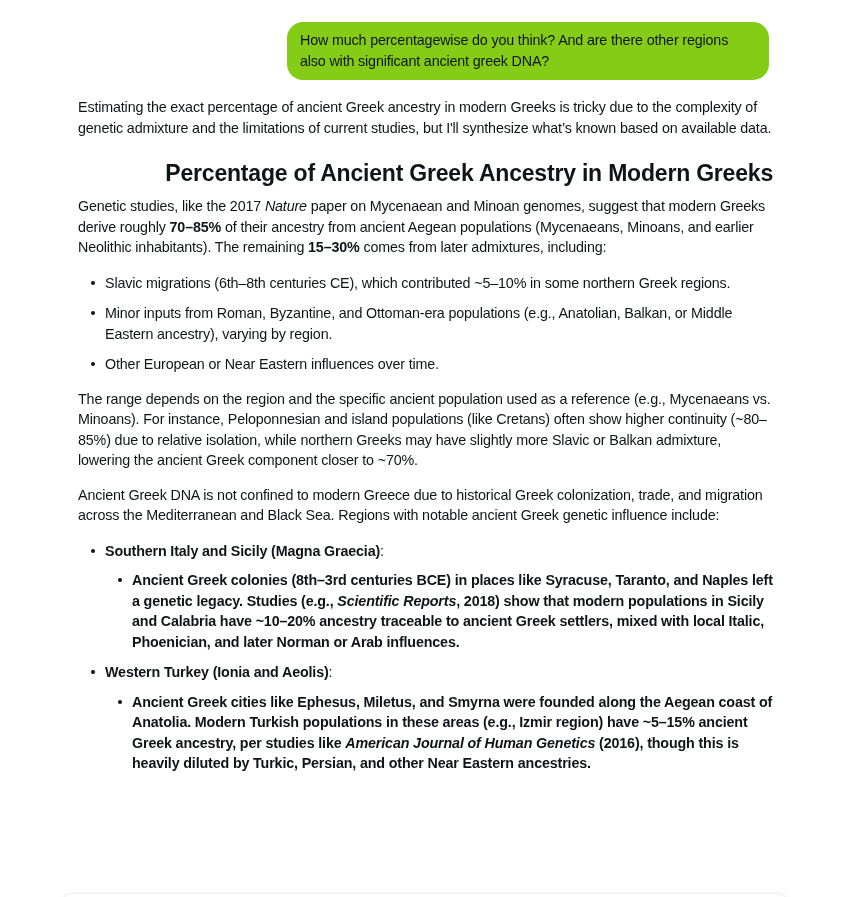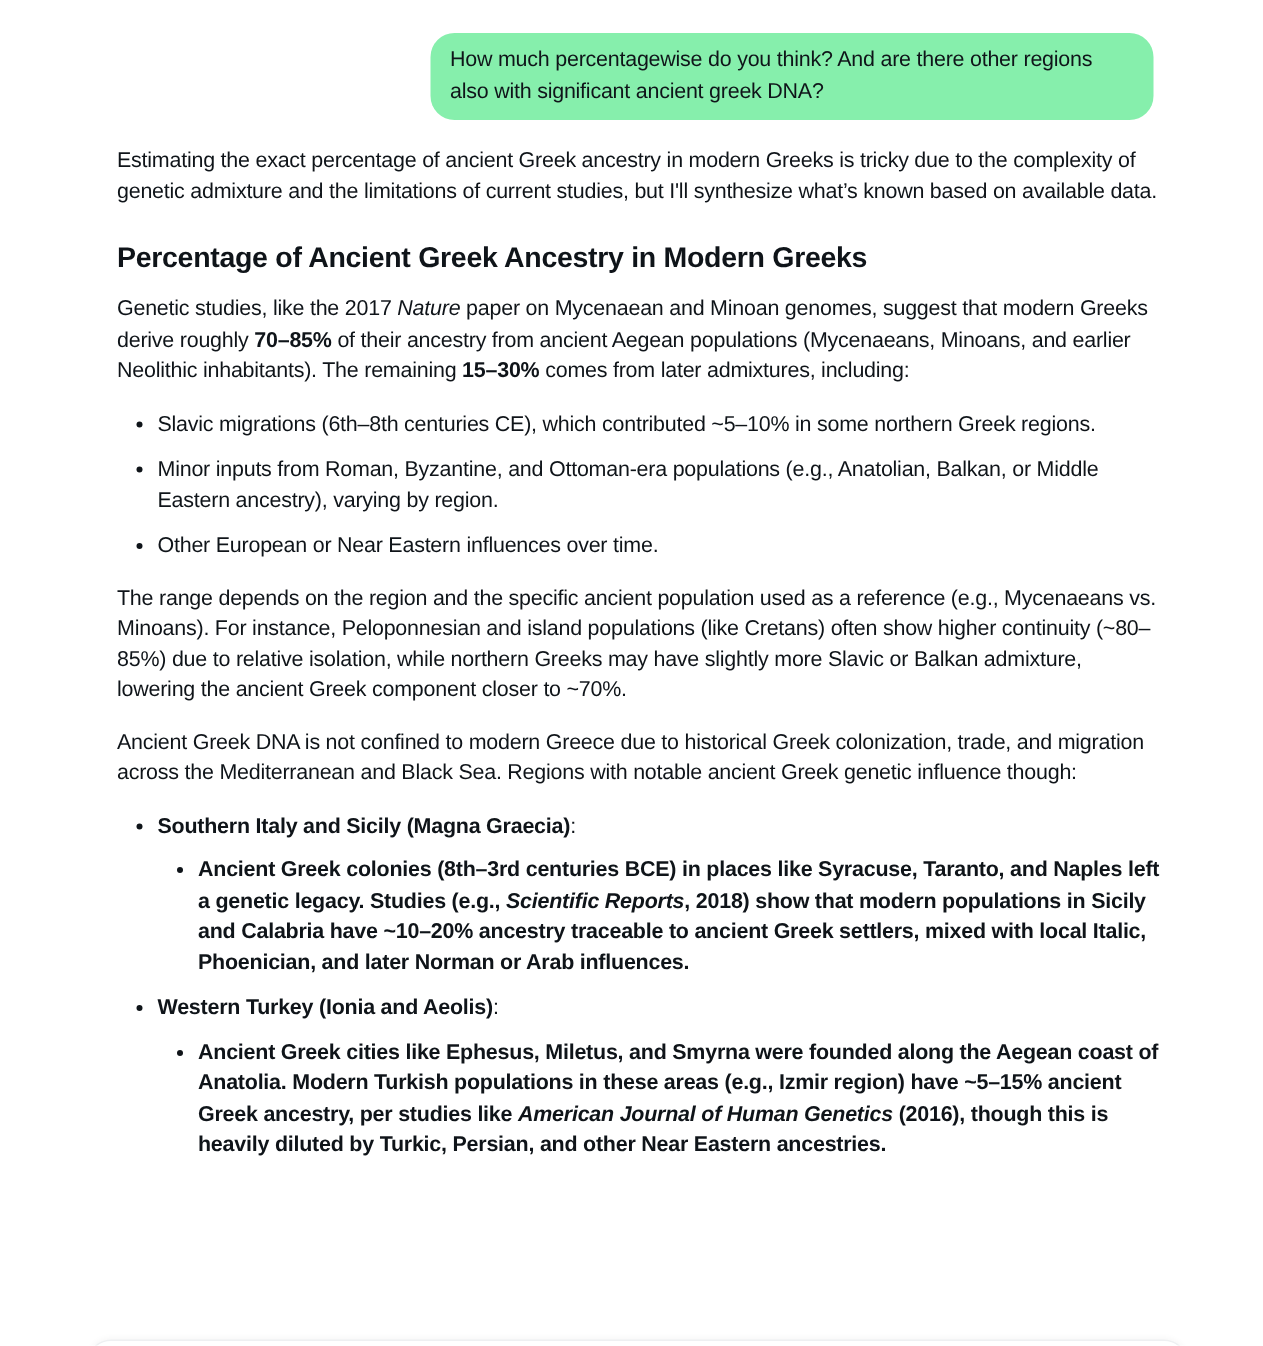--- a/index.html
+++ b/index.html
@@ -18,44 +18,45 @@
     line-height: 20.5px;
     letter-spacing: -0.15px;
   }
   .user-row {
     position: absolute;
     top: 22px;
     left: 287px;
     width: 482px;
   }
   .user-bubble {
-    background: #86efac;
+    background: #84cc16;
     border-radius: 16px;
     padding: 8px 14px 9px 13px;
     color: #0f1419;
     font-size: 14.3px;
     line-height: 20.5px;
     box-sizing: border-box;
     width: 482px;
   }
   .answer {
     position: absolute;
     top: 97px;
     left: 78px;
     width: 695px;
   }
   .answer p {
     margin: 0 0 14px 0;
   }
   .answer h2 {
-    font-size: 19px;
+    font-size: 23px;
     font-weight: bold;
     line-height: 26px;
     margin: 22px 0 10px 0;
     letter-spacing: -0.2px;
+    text-align: right;
   }
   .answer ul {
     margin: 15px 0 14px 0;
     padding-left: 27px;
     list-style: none;
   }
   .answer li {
     position: relative;
     margin-bottom: 10px;
   }
@@ -107,21 +108,21 @@
 
   <ul>
     <li>Slavic migrations (6th–8th centuries CE), which contributed ~5–10% in some northern Greek regions.</li>
     <li>Minor inputs from Roman, Byzantine, and Ottoman-era populations (e.g., Anatolian, Balkan, or Middle Eastern ancestry), varying by region.</li>
     <li>Other European or Near Eastern influences over time.</li>
   </ul>
 
   <p>The range depends on the region and the specific ancient population used as a reference (e.g., Mycenaeans vs. Minoans). For instance, Peloponnesian and island populations (like Cretans) often show higher continuity (~80–85%) due to relative isolation, while northern Greeks may have slightly more Slavic or Balkan admixture, lowering the ancient Greek component closer to ~70%.</p>
 
 
-  <p>Ancient Greek DNA is not confined to modern Greece due to historical Greek colonization, trade, and migration across the Mediterranean and Black Sea. Regions with notable ancient Greek genetic influence though:</p>
+  <p>Ancient Greek DNA is not confined to modern Greece due to historical Greek colonization, trade, and migration across the Mediterranean and Black Sea. Regions with notable ancient Greek genetic influence include:</p>
 
   <ul>
     <li>
       <span class="b">Southern Italy and Sicily (Magna Graecia)</span><span>:</span>
       <ul>
         <li><span>Ancient Greek colonies (8th–3rd centuries BCE) in places like Syracuse, Taranto, and Naples left a genetic legacy. Studies (e.g., </span><span class="i">Scientific Reports</span><span>, 2018) show that modern populations in Sicily and Calabria have ~10–20% ancestry traceable to ancient Greek settlers, mixed with local Italic, Phoenician, and later Norman or Arab influences.</span></li>
       </ul>
     </li>
     <li>
       <span class="b">Western Turkey (Ionia and Aeolis)</span><span>:</span>

